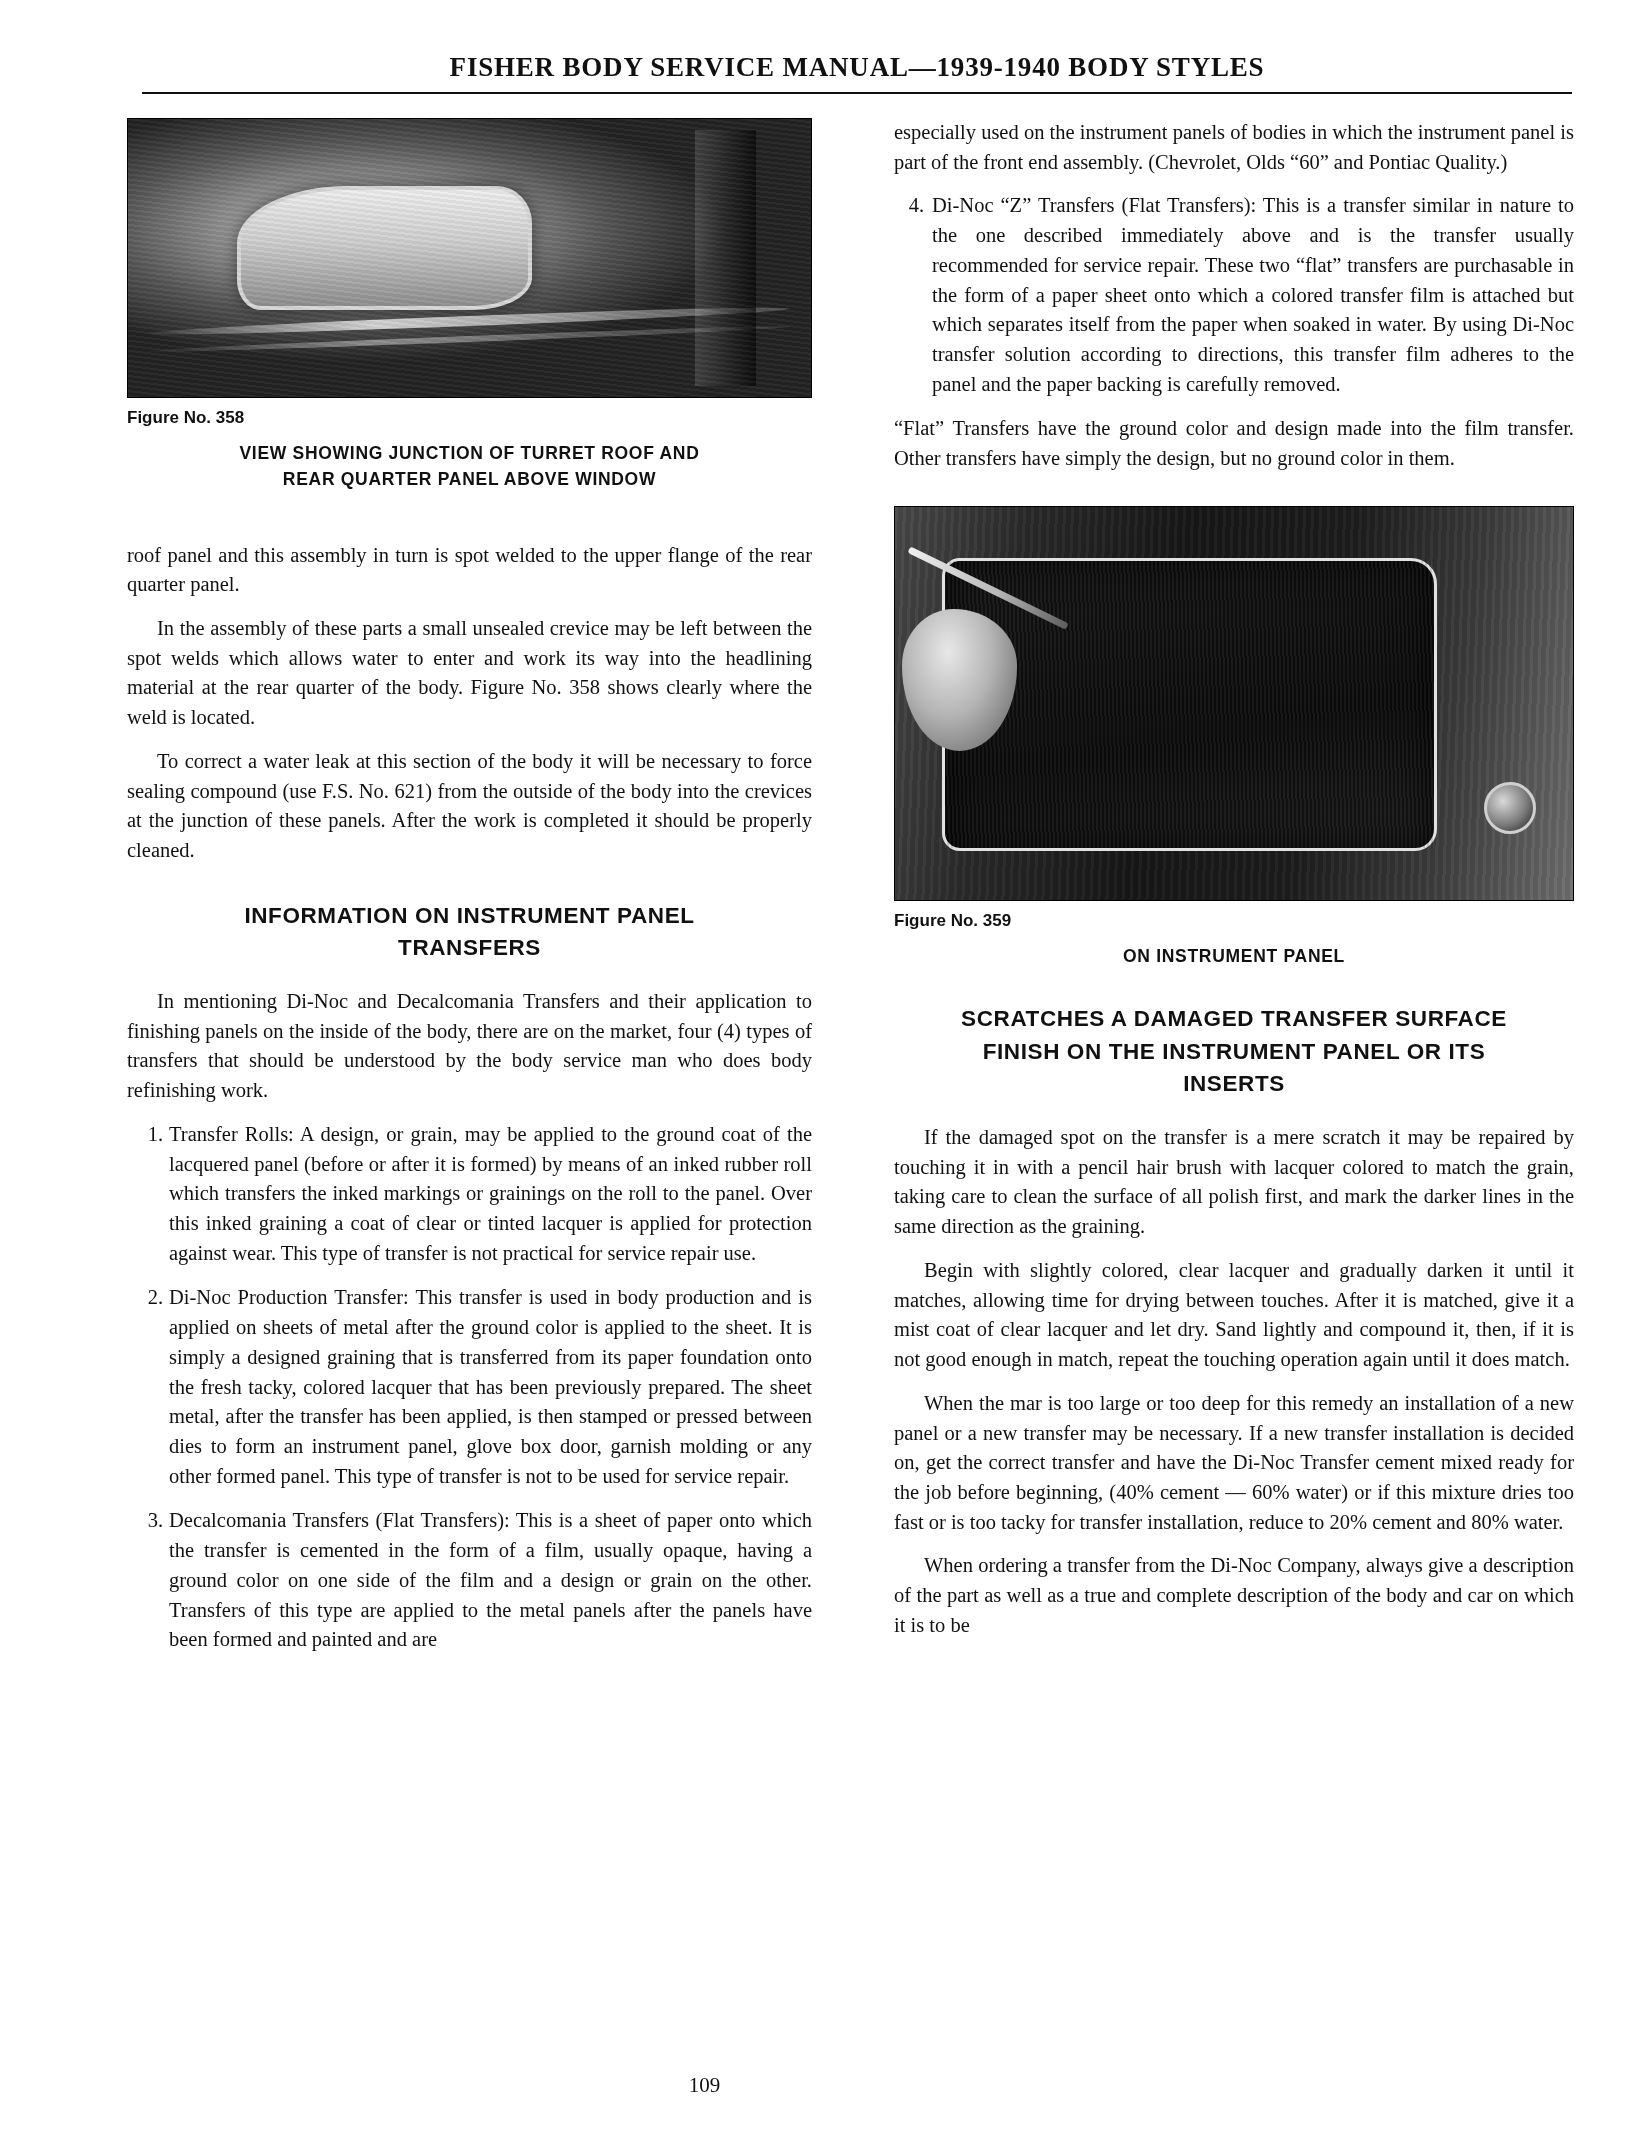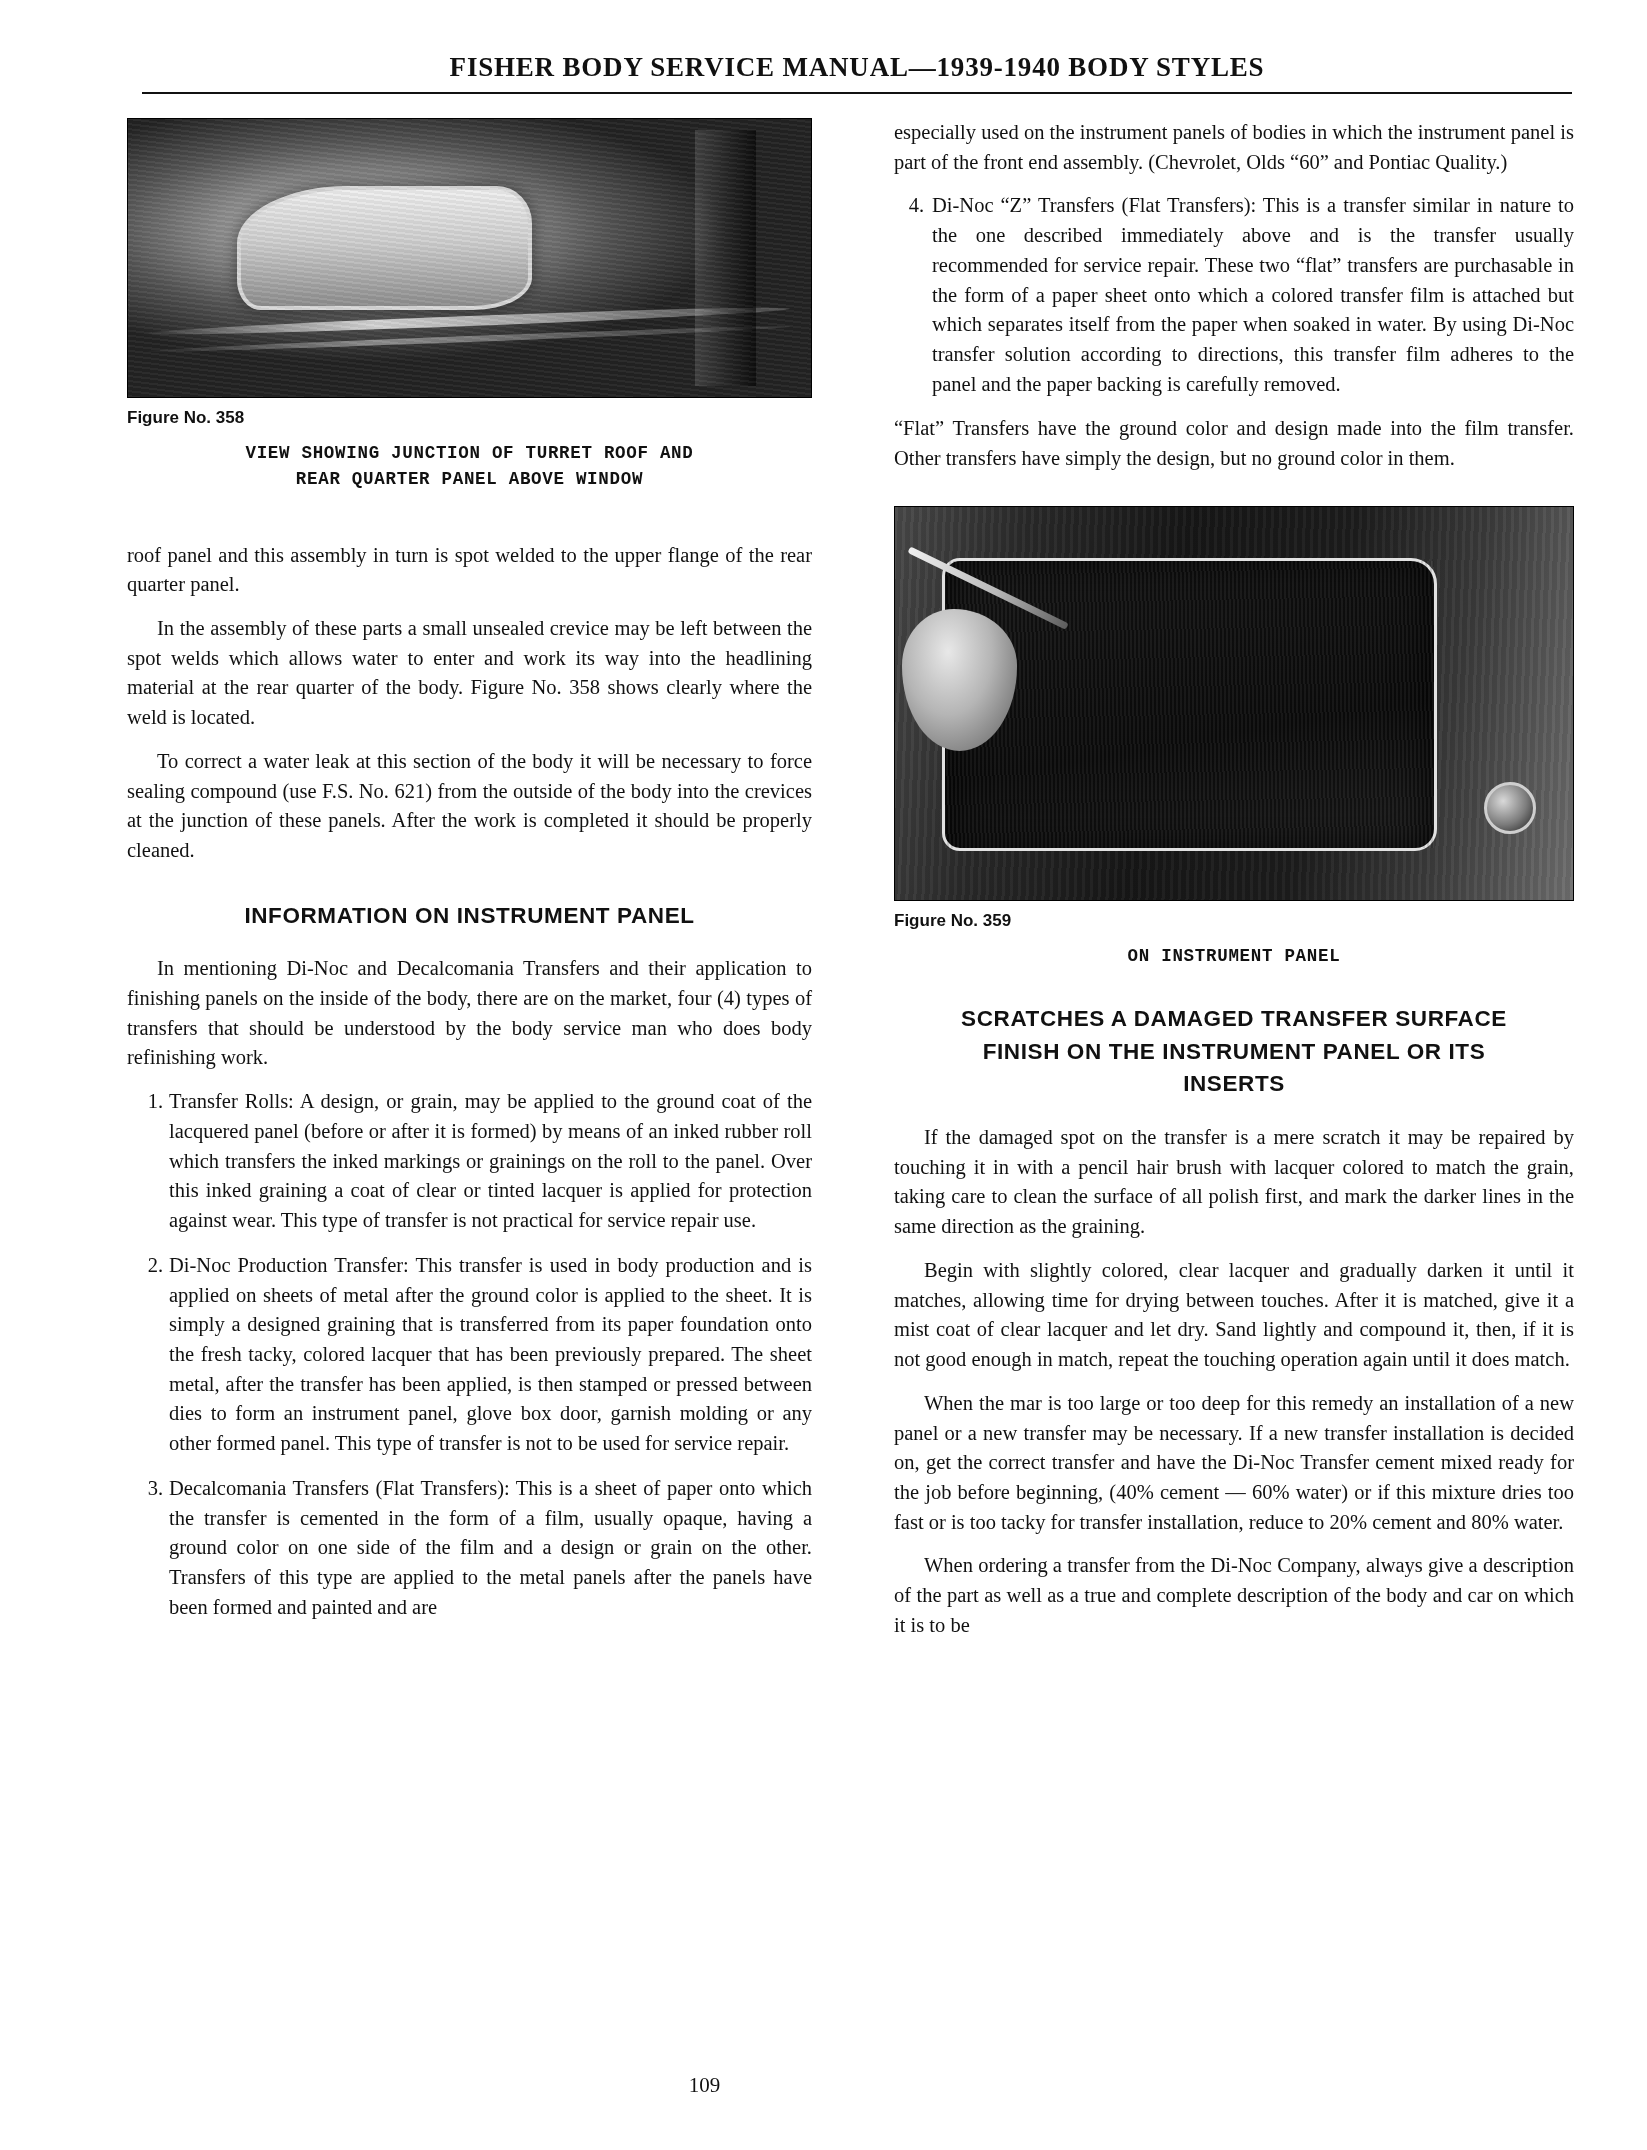--- a/index.html
+++ b/index.html
@@ -80,21 +80,21 @@
   .fig358 { height: 280px; }
   .fig359 { height: 395px; }
 
   .fig-caption {
     margin-top: 12px;
     text-align: center;
     font-size: 17.5px;
     font-weight: bold;
     letter-spacing: 0.7px;
     line-height: 1.5;
-    font-family: Liberation Mono, monospace;
+    font-family: Liberation Sans, sans-serif;
   }
   .fig-number {
     text-align: left;
     font-size: 17px;
     font-weight: bold;
     font-family: "Liberation Sans", sans-serif;
     margin-top: 10px;
   }
 
   h2.section-title {
@@ -265,20 +265,21 @@
     </div>
 
     <div style="height:48px"></div>
 
     <p class="noindent">roof panel and this assembly in turn is spot welded to the upper flange of the rear quarter panel.</p>
     <p class="indent">In the assembly of these parts a small unsealed crevice may be left between the spot welds which allows water to enter and work its way into the headlining material at the rear quarter of the body. Figure No. 358 shows clearly where the weld is located.</p>
     <p class="indent">To correct a water leak at this section of the body it will be necessary to force sealing compound (use F.S. No. 621) from the outside of the body into the crevices at the junction of these panels. After the work is completed it should be properly cleaned.</p>
 
     <h2 class="section-title">
       <div>INFORMATION ON INSTRUMENT PANEL</div>
+      <div>TRANSFERS</div>
     </h2>
 
     <p class="indent">In mentioning Di-Noc and Decalcomania Transfers and their application to finishing panels on the inside of the body, there are on the market, four (4) types of transfers that should be understood by the body service man who does body refinishing work.</p>
 
     <ol class="numlist">
       <li>
         <span class="num">1.</span>
         <span>Transfer Rolls: A design, or grain, may be applied to the ground coat of the lacquered panel (before or after it is formed) by means of an inked rubber roll which transfers the inked markings or grainings on the roll to the panel. Over this inked graining a coat of clear or tinted lacquer is applied for protection against wear. This type of transfer is not practical for service repair use.</span>
       </li>
       <li>

